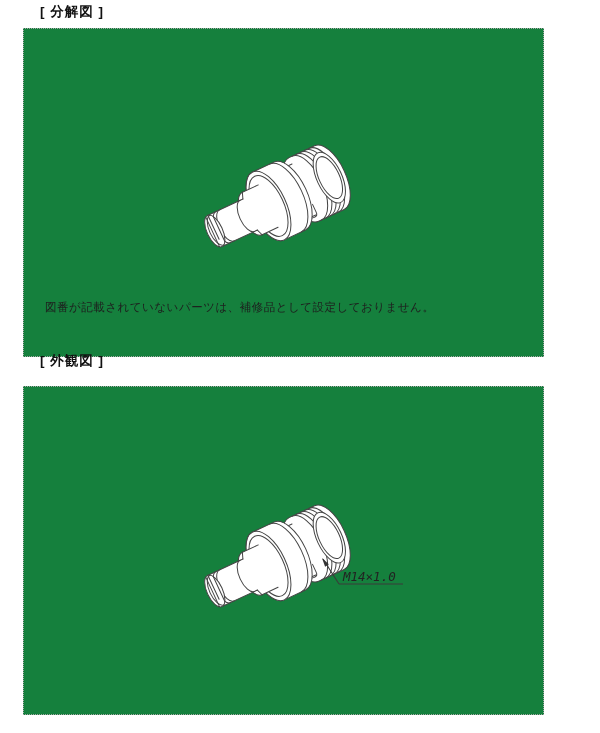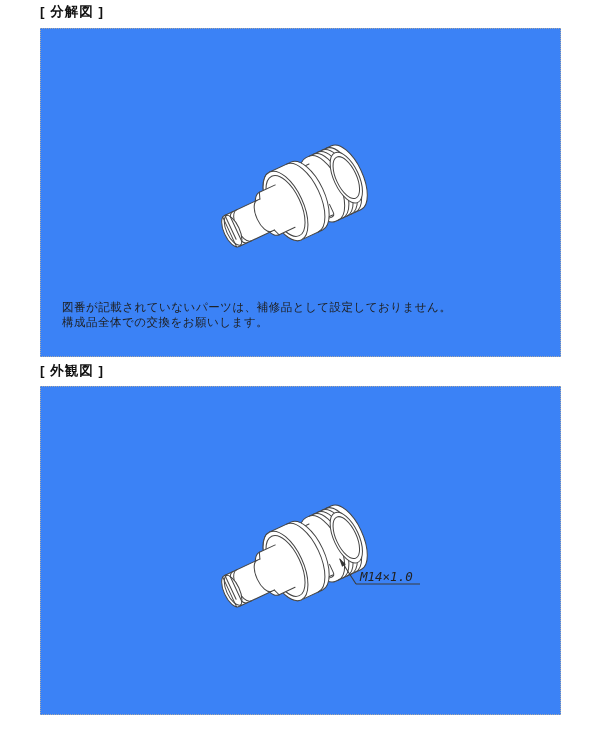--- a/index.html
+++ b/index.html
@@ -9,24 +9,24 @@
     position:relative;
     font-family:"Liberation Sans","DejaVu Sans",sans-serif;
     overflow:hidden;
   }
   .sec-title {
     position:absolute; left:40px;
     font-size:13.5px; font-weight:bold; color:#111;
     letter-spacing:1px; white-space:nowrap;
   }
   #title-exploded { top:3px; }
-  #title-external { top:362px; }
+  #title-external { top:352px; }
   .frame {
-    position:absolute; left:40px; width:519px; height:327px;
-    border:1px dotted #a8a8a8; background:#3b82f6;
+    position:absolute; left:23px; width:519px; height:327px;
+    border:1px dotted #a8a8a8; background:#15803d;
   }
   #frame-exploded { top:28px; }
   #frame-external { top:386px;font-style:italic; }
   .frame svg.view { position:absolute; left:0; top:0; display:block; }
   .note {
     position:absolute; left:21px; top:271px;
     font-size:11.5px; line-height:15px; color:#1e1e1e;
     letter-spacing:0.5px; white-space:nowrap;
   }
   .ann-line { stroke:#3a3a3a; stroke-width:1.1; fill:none; }
@@ -87,21 +87,20 @@
 </svg>
 
 <div class="sec-title" id="title-exploded">[ 分解図 ]</div>
 
 <div class="frame" id="frame-exploded">
   <svg class="view" width="519" height="327" viewBox="0 0 519 327">
     <use href="#valve-part" transform="translate(253,173) rotate(-25) scale(0.78)"></use>
   </svg>
   <div class="note">
     <div>図番が記載されていないパーツは、補修品として設定しておりません。</div>
-    <div>構成品全体での交換をお願いします。</div>
   </div>
 </div>
 
 <div class="sec-title" id="title-external">[ 外観図 ]</div>
 
 <div class="frame" id="frame-external">
   <svg class="view" width="519" height="327" viewBox="0 0 519 327">
     <use href="#valve-part" transform="translate(253,175) rotate(-25) scale(0.78)"></use>
     <g>
       <path class="ann-line" d="M 315,197 L 299,172"></path>

